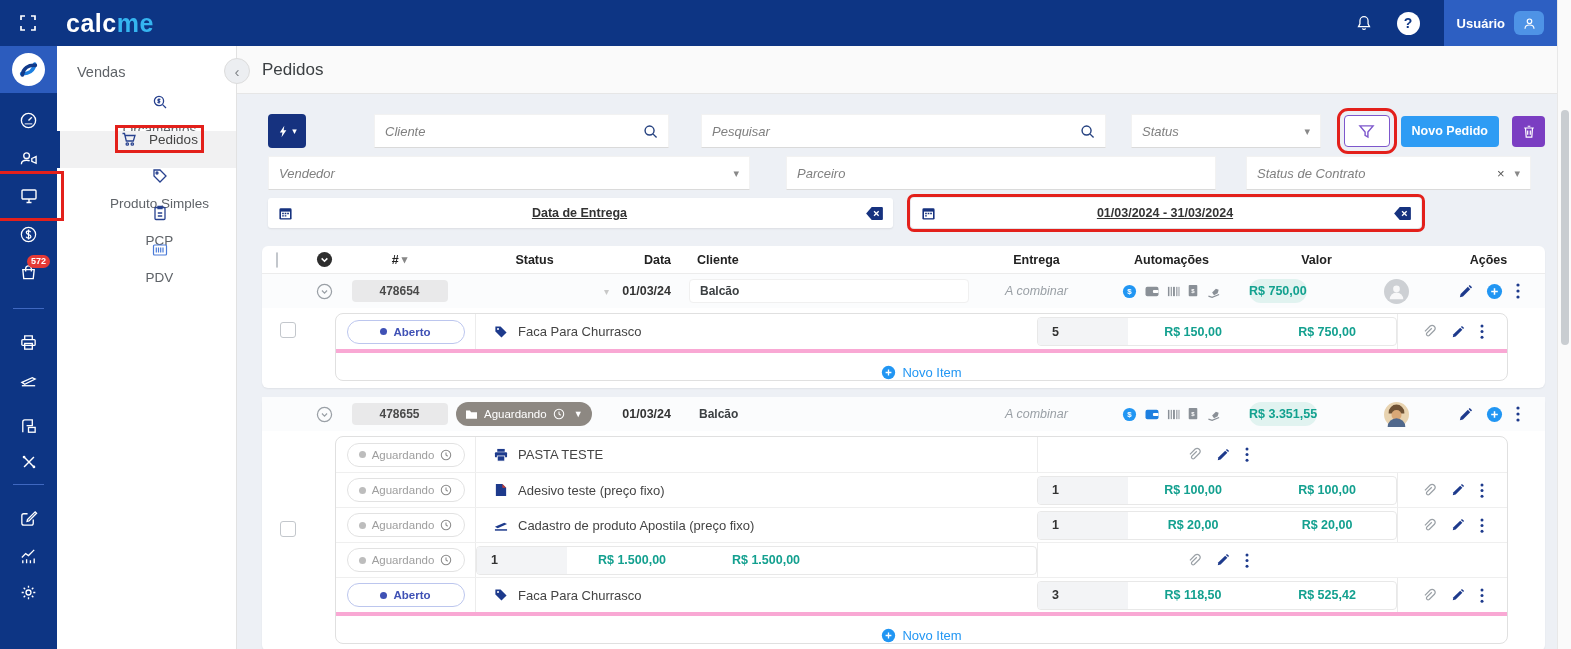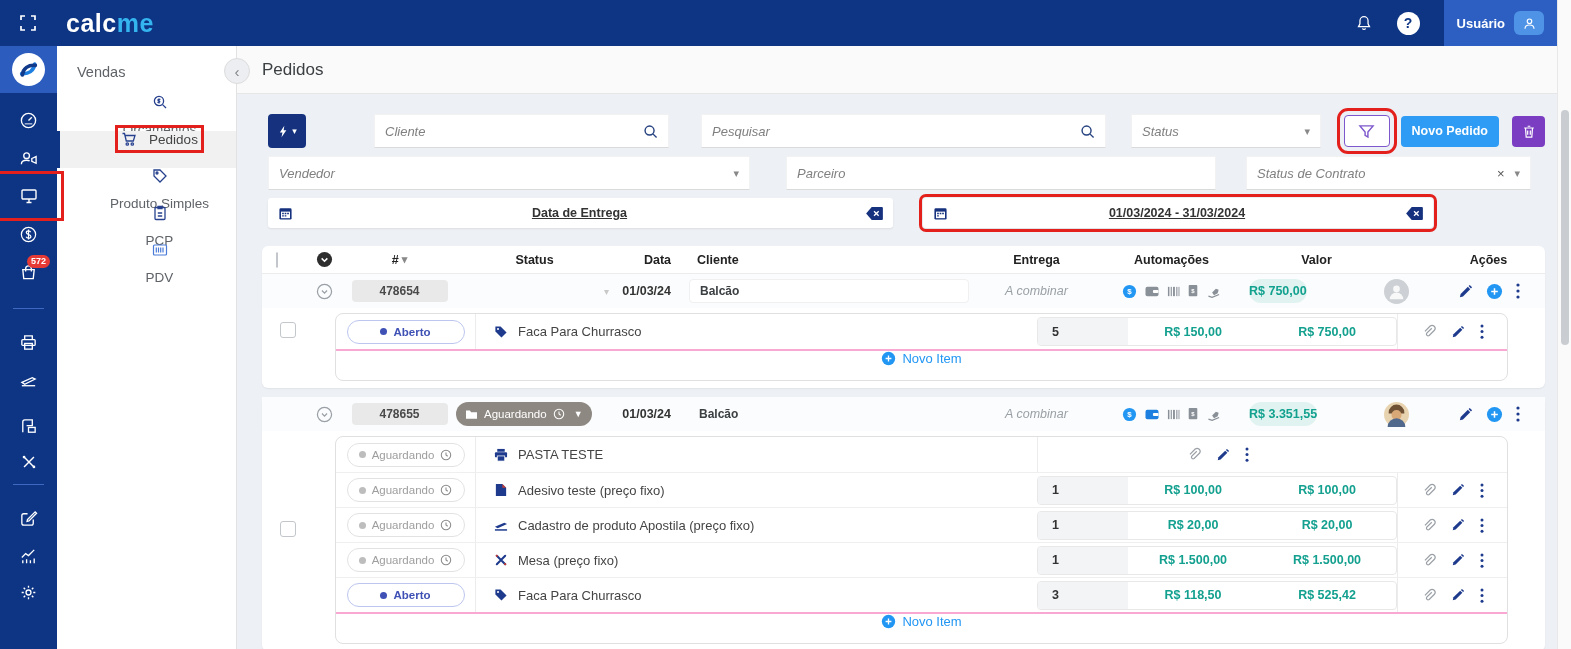--- a/index.html
+++ b/index.html
@@ -92,21 +92,21 @@
 .spill.open {border:1px solid #bcc6ee; color:#3f51b5; font-weight:bold;}
 .spill.open .dot {background:#3f51b5;}
 .spill.wait {border:1px solid #e2e2e2; color:#9e9e9e;}
 .spill.wait .dot {background:#bdbdbd;}
 .iname {display:flex; align-items:center; gap:10px; padding-left:18px; font-size:13px; color:#444;}
 .pricebox {border:1px solid #e8e8e8; border-radius:4px; height:29px; display:grid; grid-template-columns:90px 130px 138px; align-items:center; overflow:hidden;}
 .qty {background:#f3f4f6; height:100%; display:flex; align-items:center; padding-left:14px; font-weight:bold; font-size:12.5px; color:#333;}
 .money {text-align:center; font-weight:bold; font-size:12.5px; color:#13a08f;}
 .iacts {border-left:1px solid #ececec; height:100%; display:flex; align-items:center; justify-content:center; gap:15px;}
 .iacts > span {cursor:pointer;}
-.ninew {border-top:2px solid #f9a8d4; height:31px; display:flex; align-items:flex-start; justify-content:center; gap:6px; cursor:pointer;}
+.ninew {border-top:4px solid #f9a8d4; height:31px; display:flex; align-items:flex-end; justify-content:center; gap:6px; cursor:pointer;}
 .ninew .nlabel {color:#2196f3; font-size:13px;}
 .gap {height:9px;}
 
 
 .vscroll {position:absolute; right:0; top:0; width:14px; height:649px; background:#fafafa; border-left:1px solid #e8e8e8; z-index:7;}
 .vthumb {position:absolute; left:3px; top:110px; width:8px; height:235px; background:#c9cdd1; border-radius:4px; cursor:pointer;}
 </style>
 </head>
 <body>
 
@@ -359,21 +359,21 @@
             </svg>
         </span>
         <span class="dlabel">Data de Entrega</span>
         <span>
           <svg width="17" height="13" viewBox="0 0 18 14">
               <path d="M6 0h11a1 1 0 0 1 1 1v12a1 1 0 0 1-1 1H6L0 7z" fill="#16327f"></path>
               <path d="M8.5 4.5l5 5M13.5 4.5l-5 5" stroke="#fff" stroke-width="1.4"></path>
             </svg>
         </span>
       </span>
-      <span class="datebar annot" style="margin-left:30px; width:510px">
+      <span class="datebar annot" style="margin-left:18px; width:510px">
         <span>
           <svg width="15" height="15" viewBox="0 0 16 16">
               <rect x="1.5" y="2.5" width="13" height="12" rx="1.5" fill="#16327f"></rect>
               <rect x="3.2" y="6" width="9.6" height="7" fill="#fff"></rect>
               <path d="M4.4 7.3h1.8v1.4H4.4zM7.1 7.3h1.8v1.4H7.1zM9.8 7.3h1.8v1.4H9.8zM4.4 9.8h1.8v1.4H4.4z" fill="#16327f"></path>
             </svg>
         </span>
         <span class="dlabel">01/03/2024 - 31/03/2024</span>
         <span>
           <svg width="17" height="13" viewBox="0 0 18 14">
@@ -803,30 +803,20 @@
                   <span class="dot"></span>
                   <span>Aguardando</span>
                   <span style="color:#8a8a8a">
                     <svg width="12" height="12" viewBox="0 0 14 14" fill="none" stroke="currentColor" stroke-width="1.2">
                       <circle cx="7" cy="7" r="5.5"></circle>
                       <path d="M7 4v3l2 1.5"></path>
                     </svg>
                   </span>
                 </span>
               </span>
-            <span class="iname">
-              <span>
-                  <svg width="14" height="14" viewBox="0 0 15 15">
-                    <path d="M3 3l9 9M12 3l-9 9" stroke="#1d3a8c" stroke-width="2.2" stroke-linecap="round"></path>
-                    <circle cx="3" cy="3" r="1.2" fill="#c43c35"></circle>
-                    <circle cx="12" cy="12" r="1.2" fill="#c43c35"></circle>
-                  </svg>
-                </span>
-              <span>Mesa (preço fixo)</span>
-            </span>
             <span class="pricebox">
               <span class="qty">1</span>
               <span class="money">R$ 1.500,00</span>
               <span class="money">R$ 1.500,00</span>
             </span>
             <span class="iacts">
               <span>
                   <svg width="15" height="15" viewBox="0 0 16 16" fill="none" stroke="#9aa0a6" stroke-width="1.3">
                     <path d="M11.5 4.5l-5.3 5.3a1.8 1.8 0 0 0 2.5 2.5l5.6-5.6a3.2 3.2 0 0 0-4.5-4.5L4.2 7.8"></path>
                   </svg>

